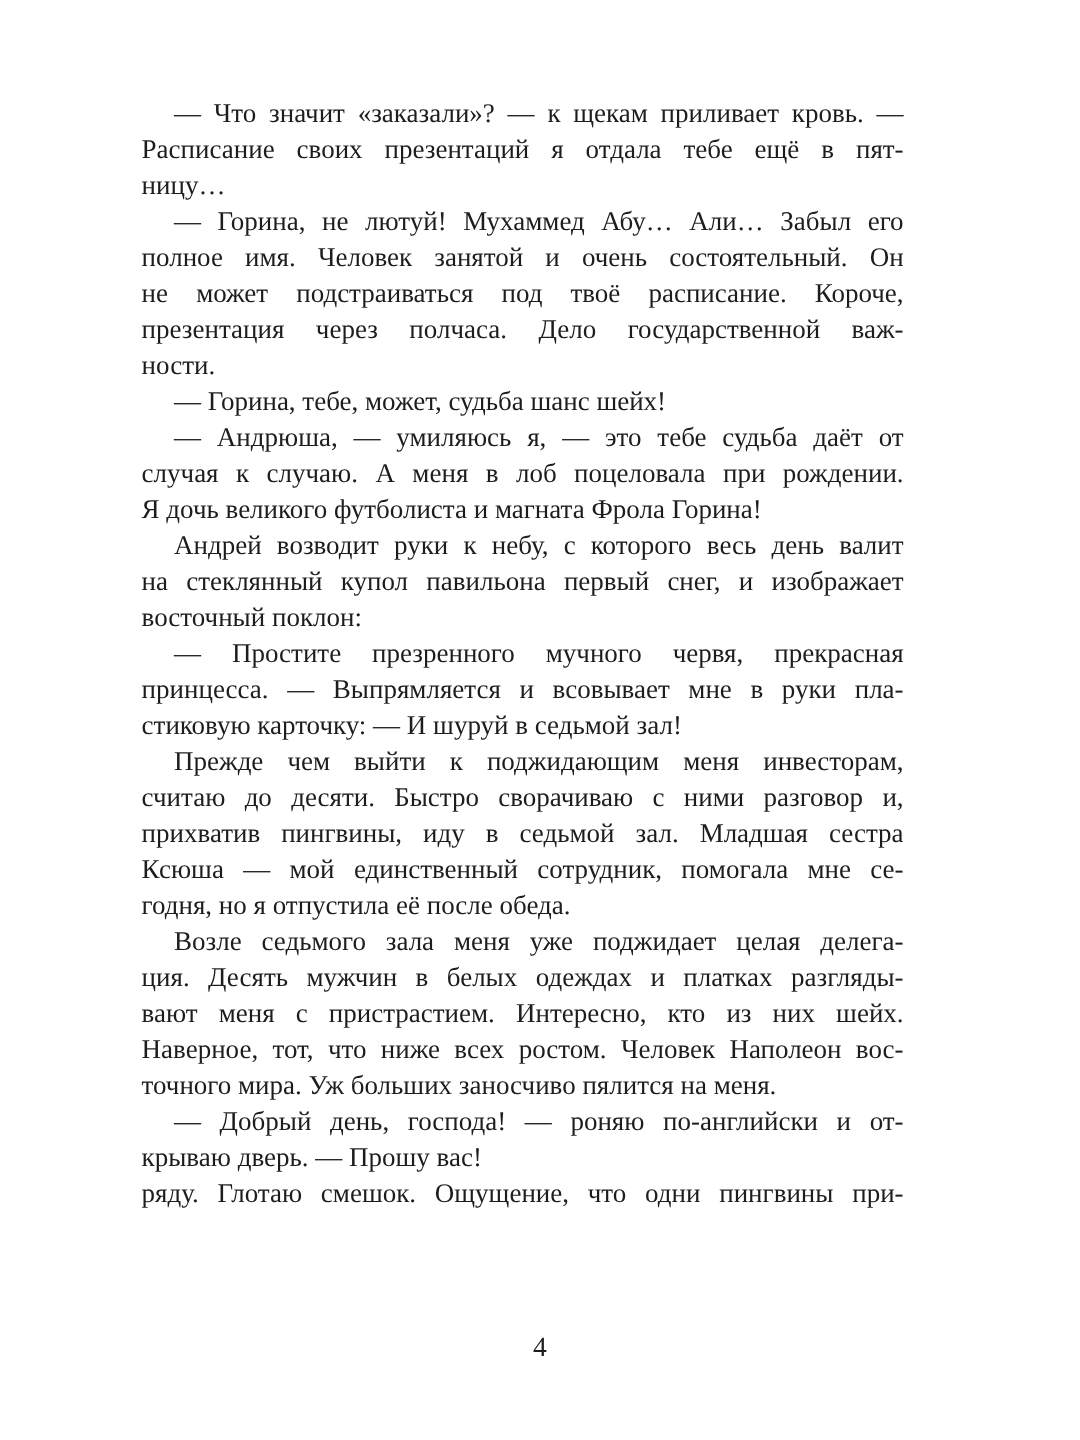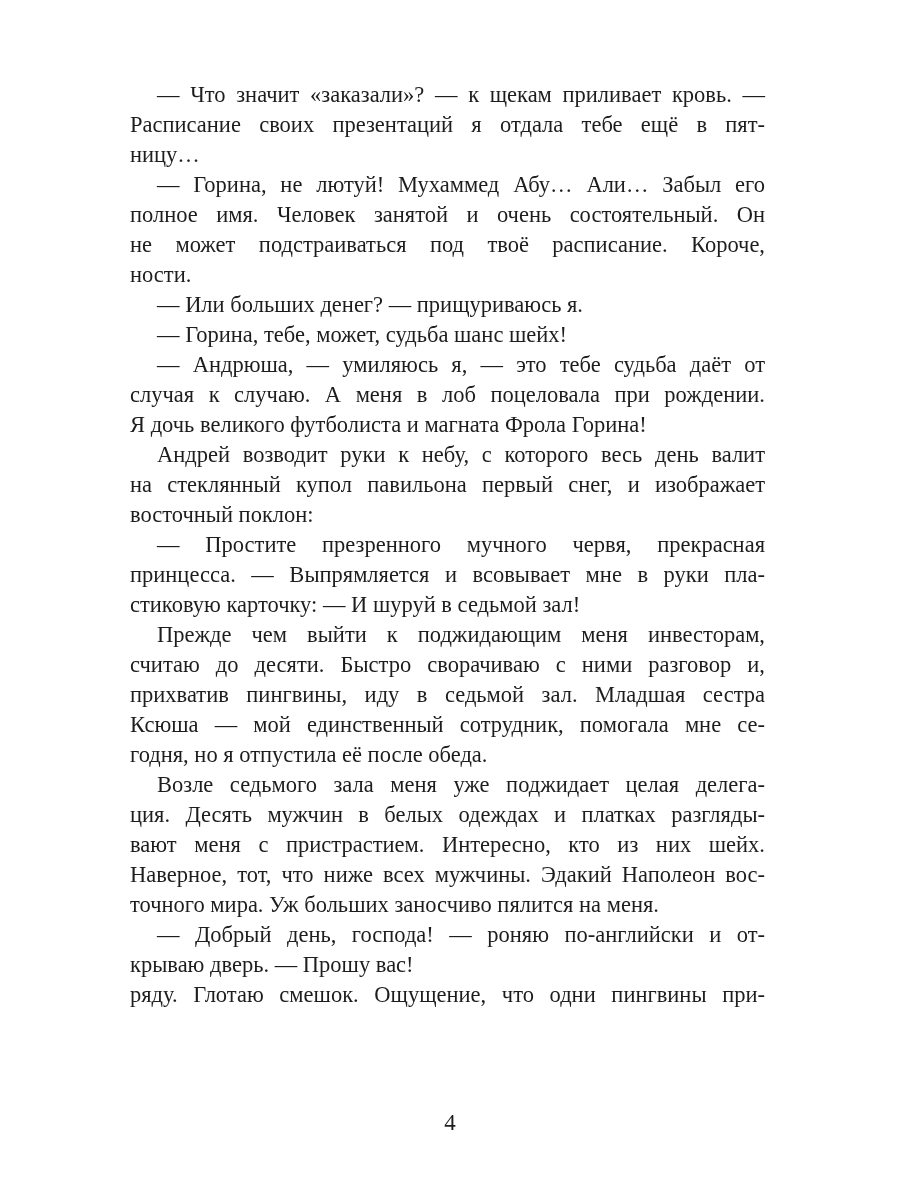--- a/index.html
+++ b/index.html
@@ -15,21 +15,21 @@
     position: relative;
     width: 900px;
     height: 1200px;
     background: #ffffff;
     overflow: hidden;
     font-family: "Liberation Serif", "DejaVu Serif", serif;
     color: #1d1d1d;
   }
   .text-block {
     position: absolute;
-    left: 130px;
+    left: 118px;
     top: 80px;
     width: 635px;
     font-size: 22.5px;
     line-height: 30px;
   }
   .paragraph {
     margin: 0;
     padding: 0;
   }
   .line {
@@ -62,24 +62,22 @@
   <div class="text-block">
       <div class="paragraph">
         <div class="line indent justify">— Что значит «заказали»? — к щекам приливает кровь. —</div>
         <div class="line justify">Расписание своих презентаций я отдала тебе ещё в пят-</div>
         <div class="line">ницу…</div>
       </div>
       <div class="paragraph">
         <div class="line indent justify">— Горина, не лютуй! Мухаммед Абу… Али… Забыл его</div>
         <div class="line justify">полное имя. Человек занятой и очень состоятельный. Он</div>
         <div class="line justify">не может подстраиваться под твоё расписание. Короче,</div>
+        <div class="line justify">презентация через полчаса. Дело государственной важ-</div>
         <div class="line">ности.</div>
-      </div>
-      <div class="paragraph">
-        <div class="line indent">— Или больших денег? — прищуриваюсь я.</div>
       </div>
       <div class="paragraph">
         <div class="line indent">— Горина, тебе, может, судьба шанс шейх!</div>
       </div>
       <div class="paragraph">
         <div class="line indent justify">— Андрюша, — умиляюсь я, — это тебе судьба даёт от</div>
         <div class="line justify">случая к случаю. А меня в лоб поцеловала при рождении.</div>
         <div class="line">Я дочь великого футболиста и магната Фрола Горина!</div>
       </div>
       <div class="paragraph">
@@ -96,21 +94,21 @@
         <div class="line indent justify">Прежде чем выйти к поджидающим меня инвесторам,</div>
         <div class="line justify">считаю до десяти. Быстро сворачиваю с ними разговор и,</div>
         <div class="line justify">прихватив пингвины, иду в седьмой зал. Младшая сестра</div>
         <div class="line justify">Ксюша — мой единственный сотрудник, помогала мне се-</div>
         <div class="line">годня, но я отпустила её после обеда.</div>
       </div>
       <div class="paragraph">
         <div class="line indent justify">Возле седьмого зала меня уже поджидает целая делега-</div>
         <div class="line justify">ция. Десять мужчин в белых одеждах и платках разгляды-</div>
         <div class="line justify">вают меня с пристрастием. Интересно, кто из них шейх.</div>
-        <div class="line justify">Наверное, тот, что ниже всех мужчины. Эдакий Наполеон вос-</div>
+        <div class="line justify">Наверное, тот, что ниже всех ростом. Человек Наполеон вос-</div>
         <div class="line">точного мира. Уж больших заносчиво пялится на меня.</div>
       </div>
       <div class="paragraph">
         <div class="line indent justify">— Добрый день, господа! — роняю по-английски и от-</div>
         <div class="line">крываю дверь. — Прошу вас!</div>
       </div>
       <div class="paragraph">
         <div class="line justify">ряду. Глотаю смешок. Ощущение, что одни пингвины при-</div>
       </div>
     </div>

